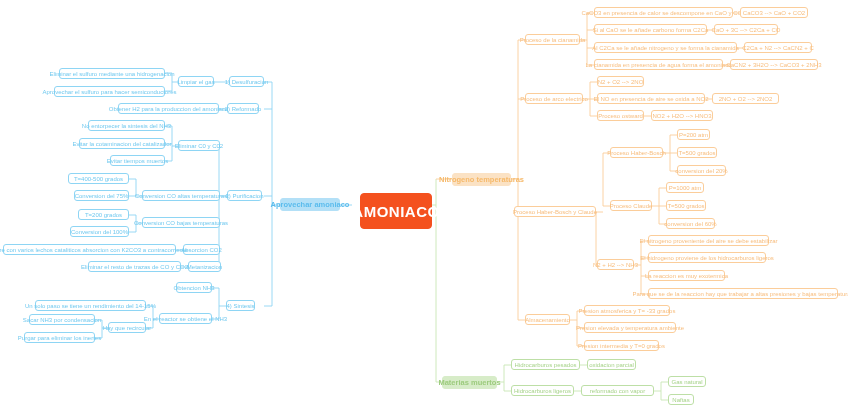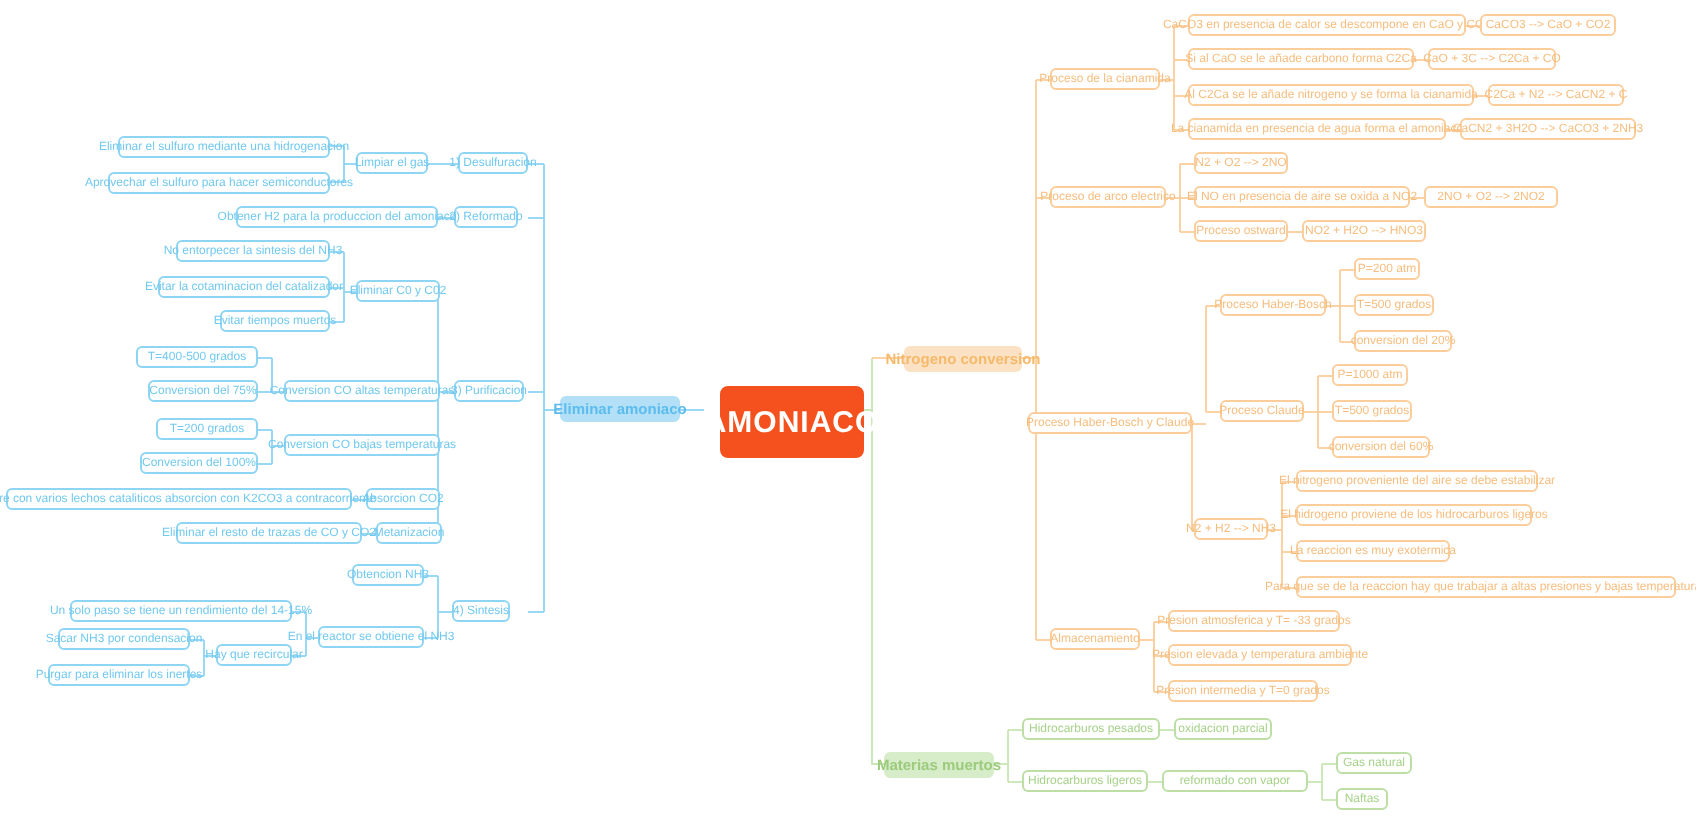--- a/index.html
+++ b/index.html
@@ -246,22 +246,22 @@
         <path d="M654 391 L 661 391"></path>
         <path d="M661 382 L 661 400"></path>
         <path d="M661 382 L 668 382"></path>
         <path d="M661 400 L 668 400"></path>
       </g>
     </g>
   </svg>
 
   <div class="node n-root" style="left:360px; top:193px; width:72px; height:36px;">AMONIACO</div>
 
-  <div class="node n-l1-blue" style="left:280px; top:198px; width:60px; height:13px;">Eliminar amoniaco</div>
-  <div class="node n-l1-orange" style="left:452px; top:173px; width:59px; height:13px;">Nitrogeno conversion</div>
+  <div class="node n-l1-blue" style="left:280px; top:198px; width:60px; height:13px;">Aprovechar amoniaco</div>
+  <div class="node n-l1-orange" style="left:452px; top:173px; width:59px; height:13px;">Nitrogeno temperaturas</div>
   <div class="node n-l1-green" style="left:442px; top:376px; width:55px; height:13px;">Materias muertos</div>
 
   <div class="node n-blue" style="left:229px; top:76px; width:35px; height:11px;">1) Desulfuracion</div>
   <div class="node n-blue" style="left:178px; top:76px; width:36px; height:11px;">Limpiar el gas</div>
   <div class="node n-blue" style="left:59px; top:68px; width:106px; height:11px;">Eliminar el sulfuro mediante una hidrogenacion</div>
   <div class="node n-blue" style="left:54px; top:86px; width:111px; height:11px;">Aprovechar el sulfuro para hacer semiconductores</div>
 
   <div class="node n-blue" style="left:227px; top:103px; width:32px; height:11px;">2) Reformado</div>
   <div class="node n-blue" style="left:118px; top:103px; width:101px; height:11px;">Obtener H2 para la produccion del amoniaco</div>
 

